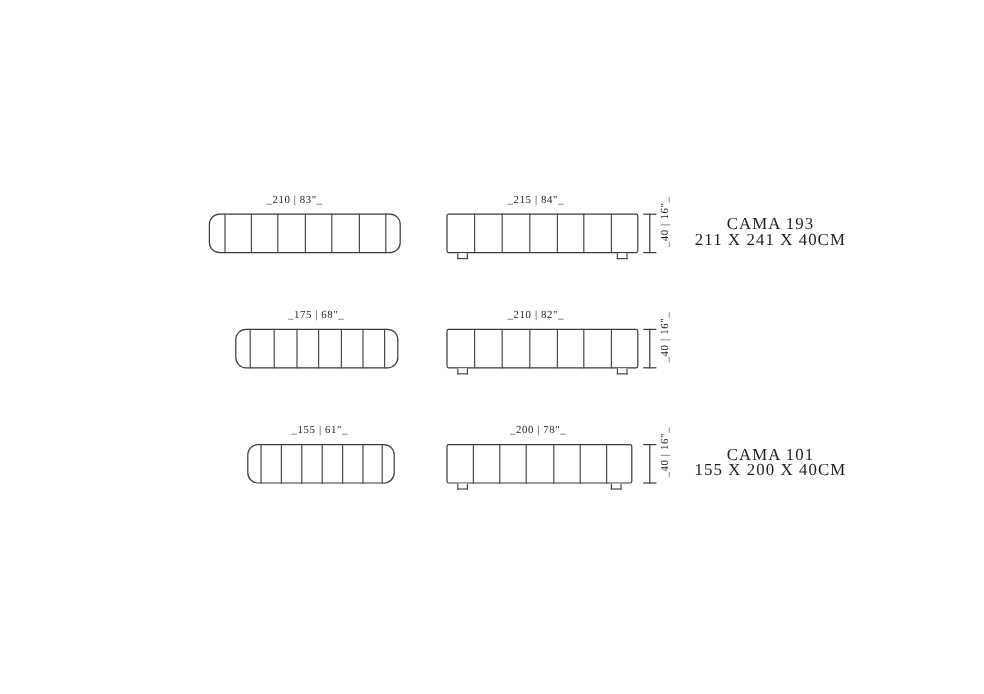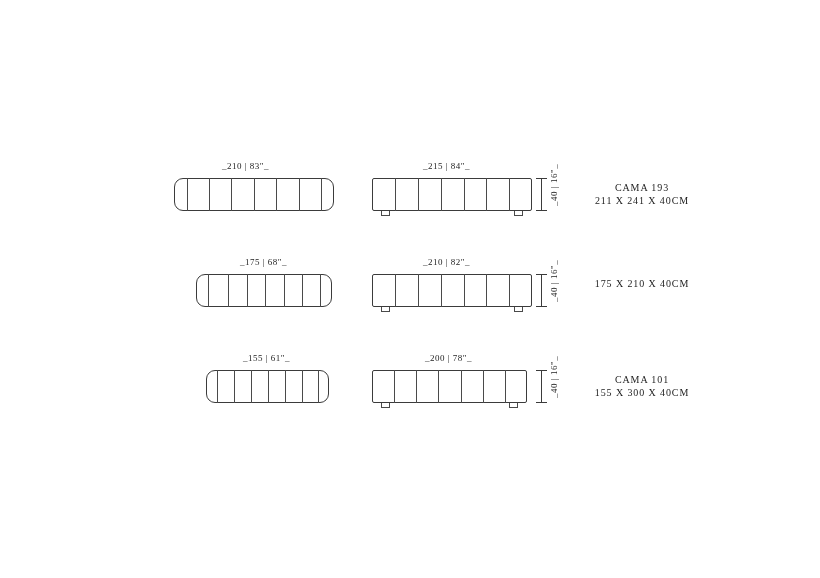--- a/index.html
+++ b/index.html
@@ -109,21 +109,21 @@
     white-space: nowrap;
     transform-origin: 0 0;
     transform: rotate(-90deg);
     color: #1d1d1d;
   }
 
   
   .caption {
     position: absolute;
     text-align: center;
-    font-size: 10px;
+    font-size: 14px;
     line-height: 13px;
     letter-spacing: 0.9px;
     color: #1d1d1d;
     white-space: nowrap;
   }
   .caption .title { display: block; }
   .caption .sub { display: block; }
 </style>
 </head>
 <body>
@@ -204,21 +204,20 @@
 
     <div class="vdim" style="left:535px; top:178px; width:14px; height:33px;">
       <div class="vline"></div>
       <div class="tick top"></div>
       <div class="tick bot"></div>
     </div>
     <div class="vdim-label" style="left:549px; top:206px;">_40 |</div>
     <div class="vdim-label" style="left:549px; top:183px;">16"_</div>
 
     <div class="caption" style="left:562px; top:181px; width:160px;">
-      <span class="sub">175 X 210 X 40CM</span>
     </div>
   </div>
 
   <div class="row" style="top:192px;">
 
     <div class="dim-top" style="left:243px; top:161px;">_155 | 61"_</div>
 
     <div class="piece" style="left:206px; top:178px; width:123px; height:33px;">
       <div class="body rounded"></div>
       <div class="cap" style="left:11px;"></div>
@@ -247,17 +246,17 @@
     <div class="vdim" style="left:535px; top:178px; width:14px; height:33px;">
       <div class="vline"></div>
       <div class="tick top"></div>
       <div class="tick bot"></div>
     </div>
     <div class="vdim-label" style="left:549px; top:206px;">_40 |</div>
     <div class="vdim-label" style="left:549px; top:183px;">16"_</div>
 
     <div class="caption" style="left:562px; top:181px; width:160px;">
       <span class="title">CAMA 101</span>
-      <span class="sub">155 X 300 X 40CM</span>
+      <span class="sub">155 X 200 X 40CM</span>
     </div>
   </div>
 
 </div>
 
 </body></html>

